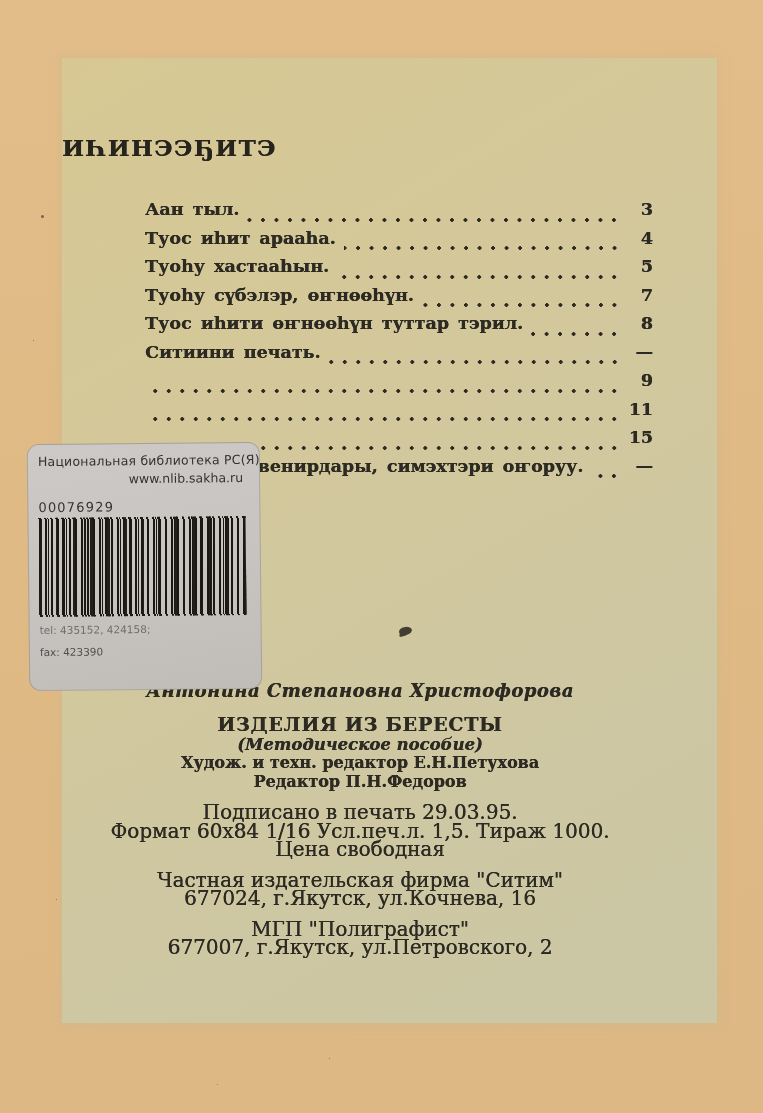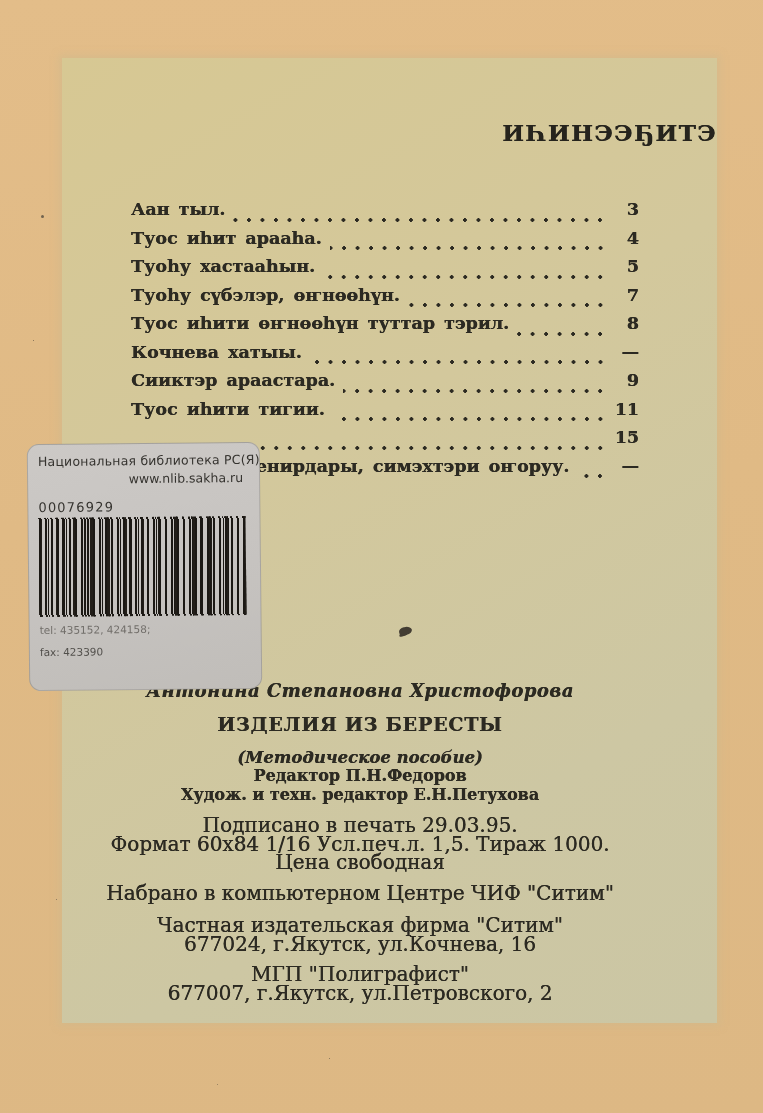--- a/index.html
+++ b/index.html
@@ -48,31 +48,31 @@
   .inner-page {
     position: absolute;
     left: 62px; top: 58px;
     width: 655px; height: 965px;
     background: linear-gradient(150deg, #d7c893 0%, #d3c89c 40%, #cdc7a3 75%, #cbc6a4 100%);
     box-shadow: 0 0 7px 3px rgba(205,185,140,0.55);
   }
   .contents-title {
     position: absolute;
     left: 0; right: 0;
-    top: 61px;
-    text-align: right;
+    top: 76px;
+    text-align: left;
     font-size: 23px;
     font-weight: 700;
     letter-spacing: 1.5px;
     color: #26241d;
     text-shadow: 0.4px 0 0 #26241d;
   }
   .toc {
     position: absolute;
-    left: 69px;
+    left: 83px;
     top: 141px;
     width: 508px;
   }
   .toc-row {
     display: flex;
     align-items: baseline;
     height: 28.5px;
     font-size: 17.5px;
     font-weight: 700;
     color: #2c2a22;
@@ -173,21 +173,20 @@
     font-size: 18px;
     font-weight: 700;
     font-style: italic;
     letter-spacing: 0.5px;
     margin-bottom: 12px;
   }
   .colophon .book-title {
     font-size: 19px;
     font-weight: 700;
     letter-spacing: 0.8px;
-    margin-bottom: 13px;
   }
   .colophon .subtitle {
     font-size: 16.5px;
     font-weight: 700;
     font-style: italic;
   }
   .colophon .line16 {
     font-size: 16px;
     font-weight: 700;
     line-height: 18.5px;
@@ -230,60 +229,55 @@
         <span class="toc-label">Туоһу сүбэлэр, өҥнөөһүн.</span>
         <span class="toc-leader"></span>
         <span class="toc-page">7</span>
       </div>
       <div class="toc-row">
         <span class="toc-label">Туос иһити өҥнөөһүн туттар тэрил.</span>
         <span class="toc-leader"></span>
         <span class="toc-page">8</span>
       </div>
       <div class="toc-row">
-        <span class="toc-label">Кочнева хатыы.</span>
+        <span class="toc-label">Ситиини печать.</span>
         <span class="toc-leader"></span>
         <span class="toc-page">—</span>
       </div>
       <div class="toc-row">
-        <span class="toc-label">Сииктэр араастара.</span>
         <span class="toc-leader"></span>
         <span class="toc-page">9</span>
       </div>
       <div class="toc-row">
-        <span class="toc-label">Туос иһити тигии.</span>
         <span class="toc-leader"></span>
         <span class="toc-page">11</span>
       </div>
       <div class="toc-row">
         <span class="toc-leader"></span>
         <span class="toc-page">15</span>
       </div>
       <div class="toc-row">
         <span class="toc-label">Туостан сувенирдары, симэхтэри оҥоруу.</span>
         <span class="toc-leader"></span>
         <span class="toc-page">—</span>
       </div>
     </div>
 
     <div class="colophon">
       <div class="author">Антонина Степановна Христофорова</div>
       <div class="book-title">ИЗДЕЛИЯ ИЗ БЕРЕСТЫ</div>
       <div class="subtitle">(Методическое пособие)</div>
       <div class="group">
+        <div class="line16">Худож. и техн. редактор Е.Н.Петухова</div>
         <div class="line16">Редактор П.Н.Федоров</div>
-        <div class="line16">Худож. и техн. редактор Е.Н.Петухова</div>
       </div>
       <div class="group">
         <div class="line17">Подписано в печать 29.03.95.</div>
         <div class="line17">Формат 60х84 1/16 Усл.печ.л. 1,5. Тираж 1000.</div>
         <div class="line17">Цена свободная</div>
-      </div>
-      <div class="group-lg">
-        <div class="line17">Набрано в компьютерном Центре ЧИФ "Ситим"</div>
       </div>
       <div class="group">
         <div class="line17">Частная издательская фирма "Ситим"</div>
         <div class="line17">677024, г.Якутск, ул.Кочнева, 16</div>
       </div>
       <div class="group">
         <div class="line17">МГП "Полиграфист"</div>
         <div class="line17">677007, г.Якутск, ул.Петровского, 2</div>
       </div>
     </div>

